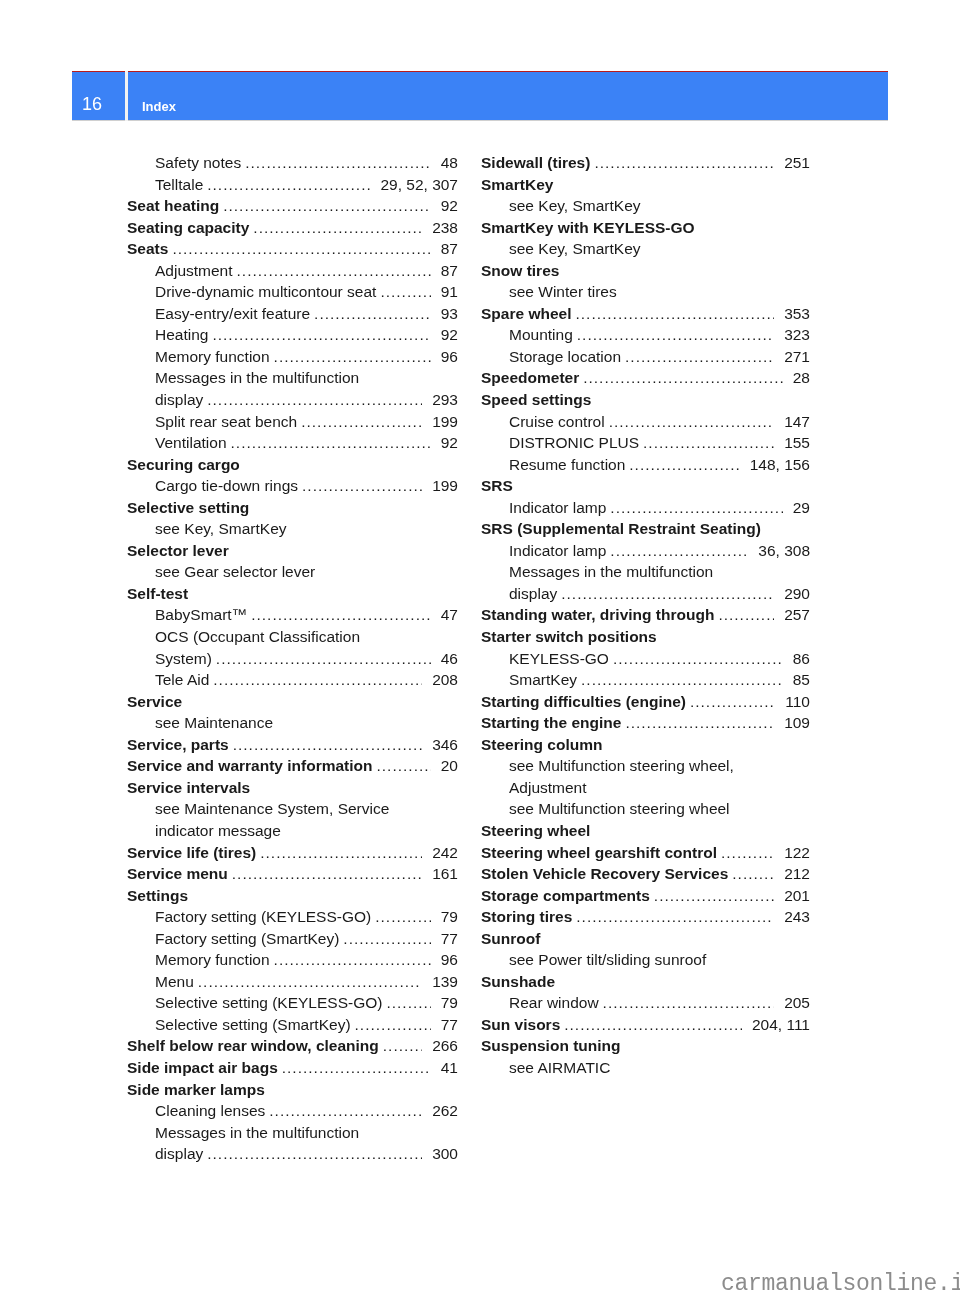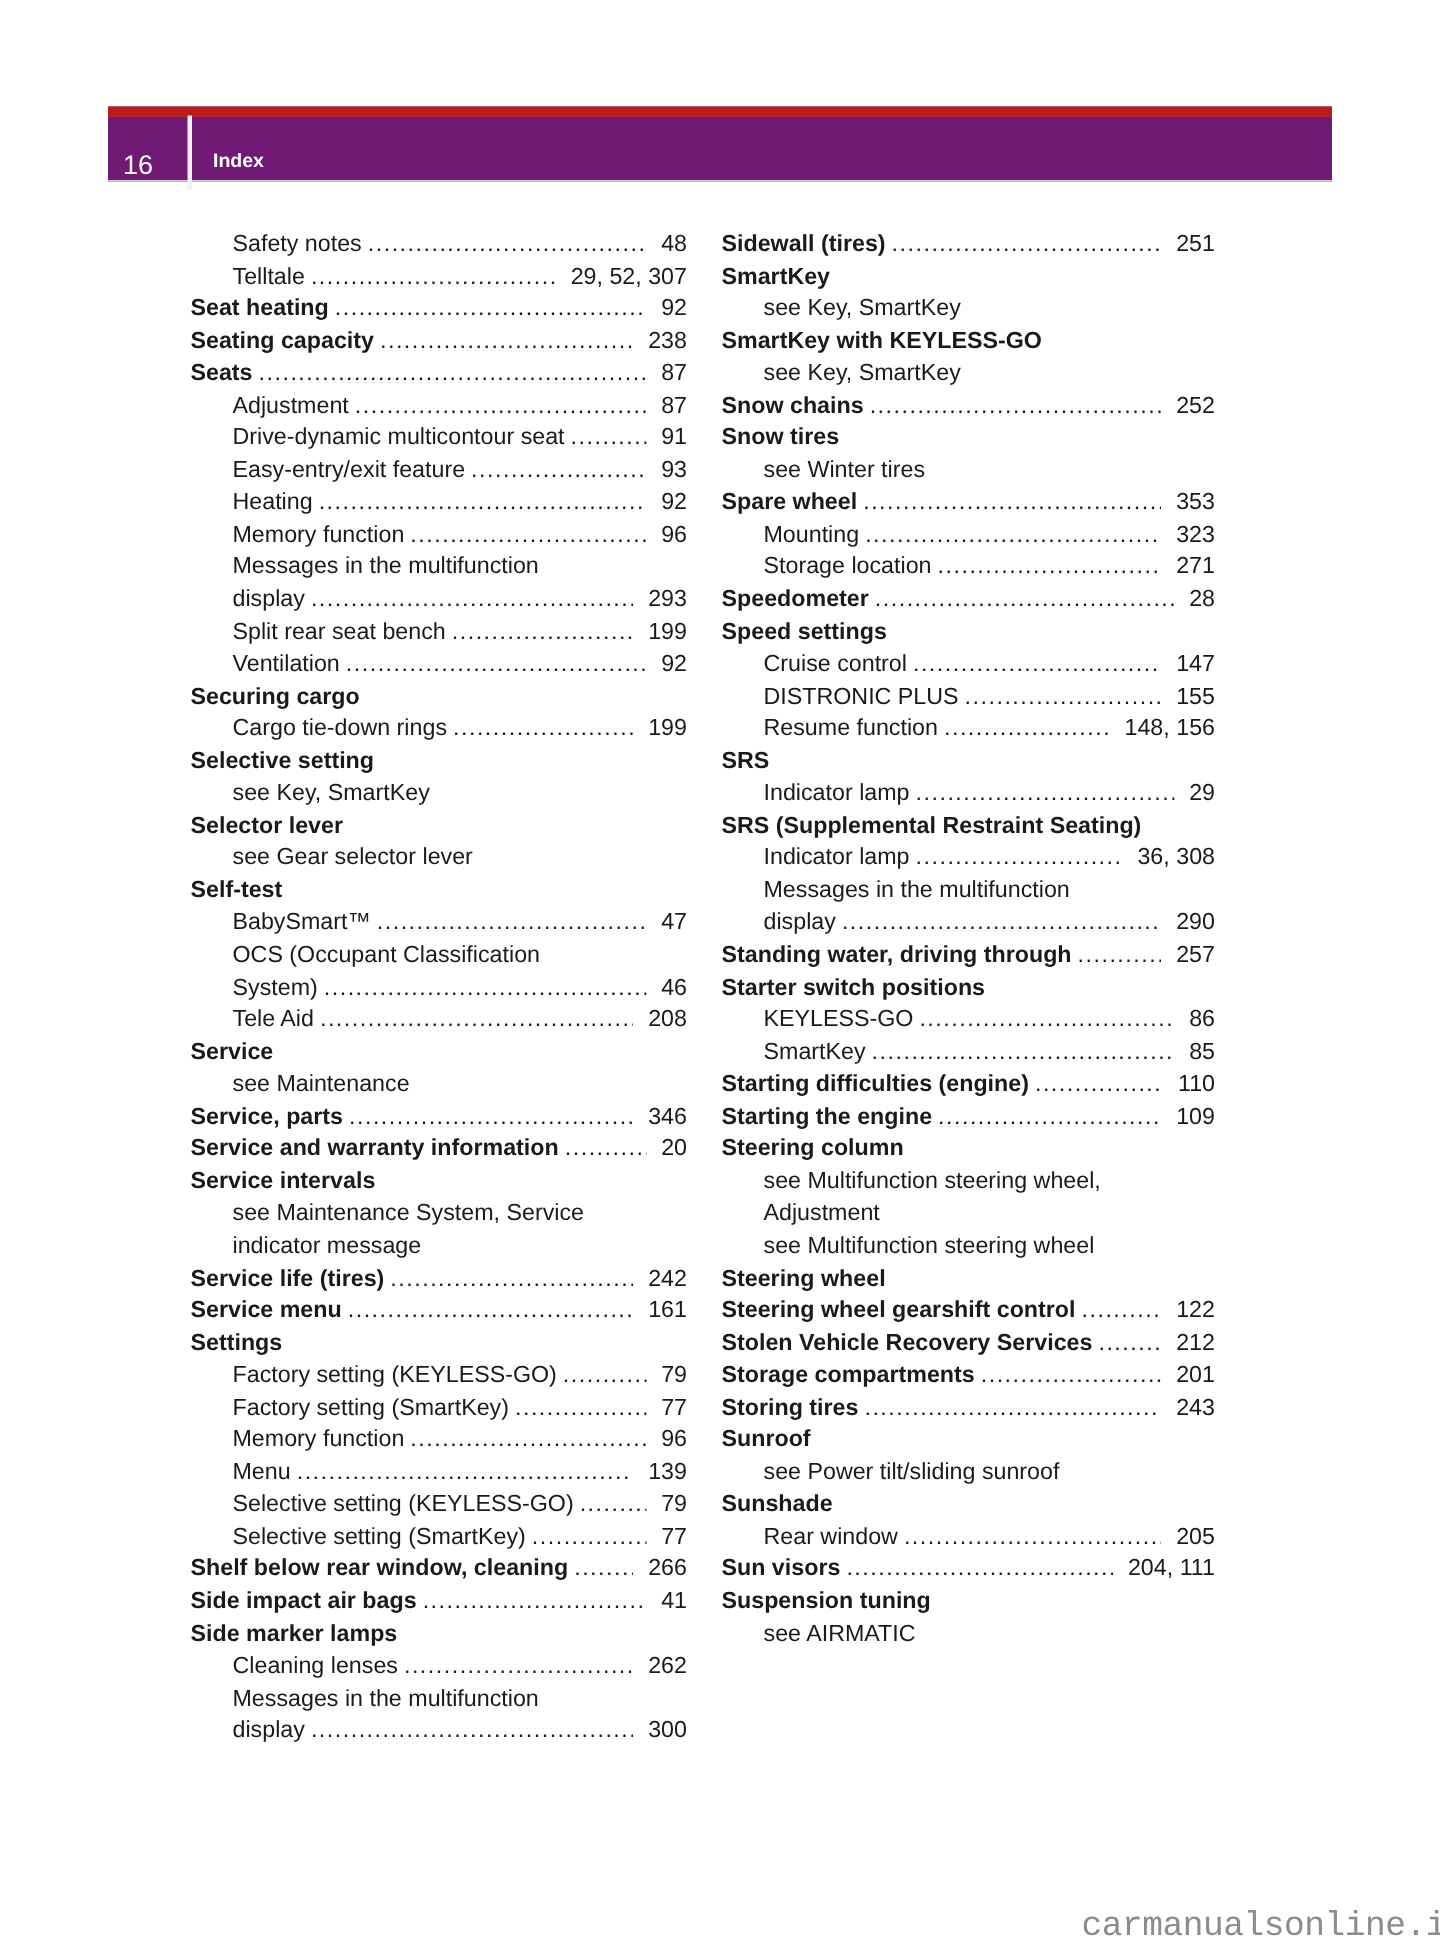--- a/index.html
+++ b/index.html
@@ -1,19 +1,19 @@
 <!DOCTYPE html>
 <html><head>
 <meta charset="utf-8">
 <style>
   html, body { margin: 0; padding: 0; background: #ffffff; }
   body { width: 960px; height: 1302px; position: relative; overflow: hidden;
          font-family: "Liberation Sans", "DejaVu Sans", sans-serif; color: #1a1a1a; }
   .header { position: absolute; left: 72px; top: 71px; width: 816px; height: 50px;
-            background: #701a75; border-top: 7px solid #b91c1c; border-bottom: 1px solid #d0d0d0; box-sizing: border-box; }
+            background: #3b82f6; border-top: 1px solid #b91c1c; border-bottom: 1px solid #d0d0d0; box-sizing: border-box; }
   .page-num { position: absolute; left: 0; top: 0; width: 53px; height: 48px;
               color: #ffffff; font-size: 18px; line-height: 1; }
   .page-num span { position: absolute; left: 10px; bottom: 7px; }
   .divider { position: absolute; left: 53px; top: -1px; width: 3px; height: 50px; background: #f2f2f2; }
   .title { position: absolute; left: 70px; bottom: 7px; color: #ffffff; font-size: 13px; font-weight: bold; line-height: 1; }
 
   .col { position: absolute; top: 152px; }
   .col.left { left: 127px; width: 331px; }
   .col.right { left: 481px; width: 329px; }
 
@@ -257,25 +257,20 @@
     <div class="line sub">
       <span class="label">see Key, SmartKey</span>
     </div>
     <div class="line">
       <span class="label main">SmartKey with KEYLESS-GO</span>
     </div>
     <div class="line sub">
       <span class="label">see Key, SmartKey</span>
     </div>
     <div class="line">
-      <span class="label main">Snow chains</span>
-      <span class="dots"></span>
-      <span class="pages">252</span>
-    </div>
-    <div class="line">
       <span class="label main">Snow tires</span>
     </div>
     <div class="line sub">
       <span class="label">see Winter tires</span>
     </div>
     <div class="line">
       <span class="label main">Spare wheel</span>
       <span class="dots"></span>
       <span class="pages">353</span>
     </div>

